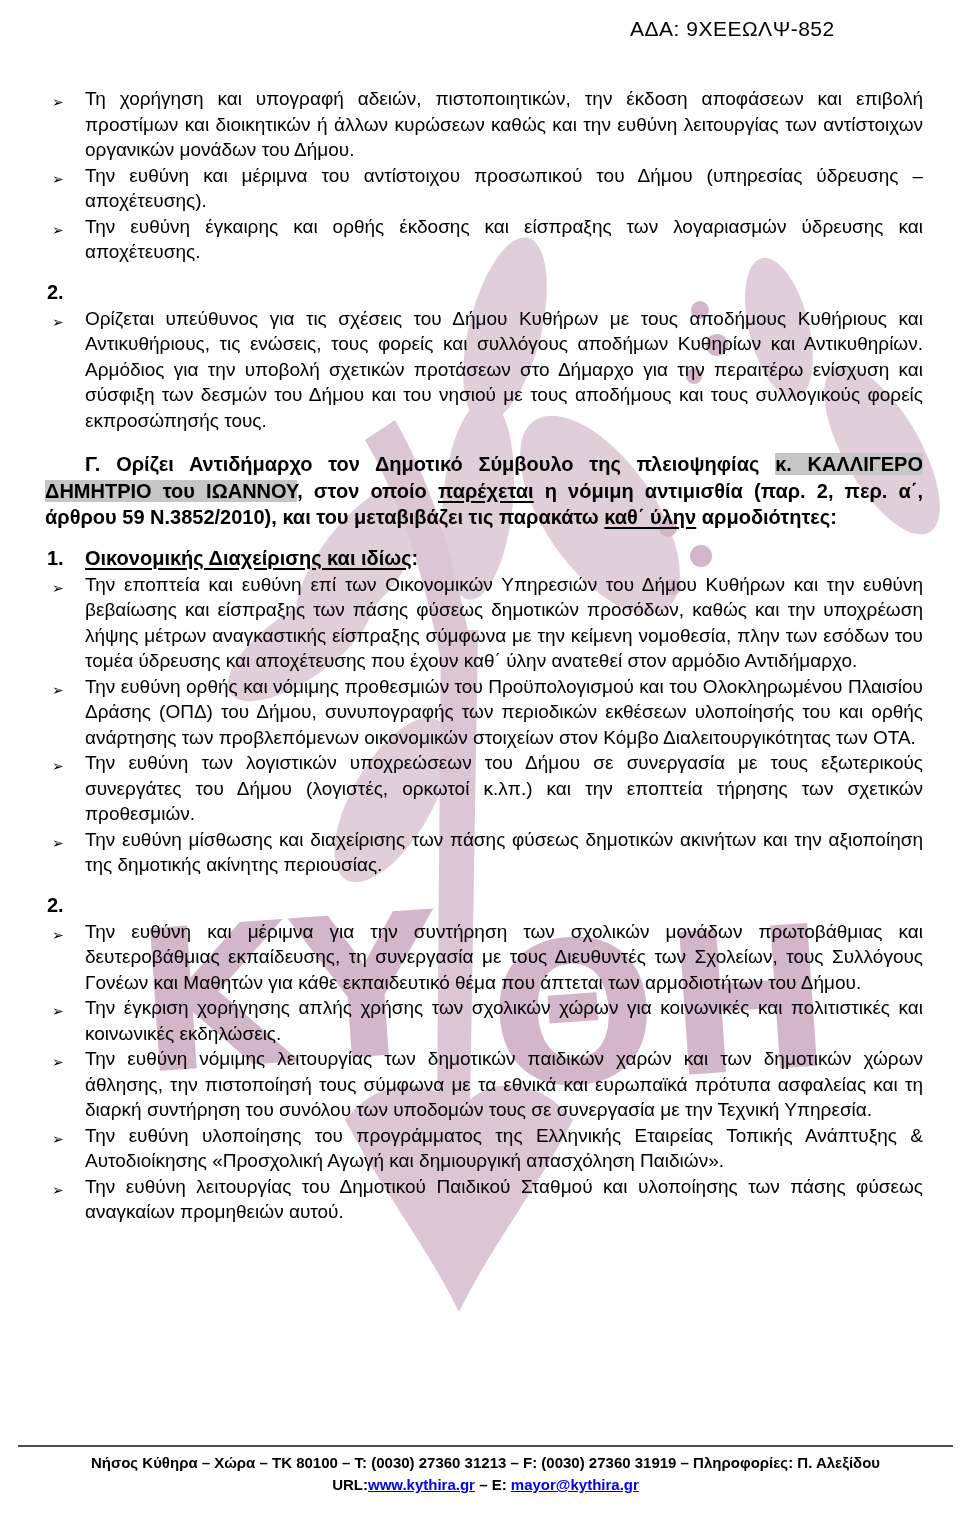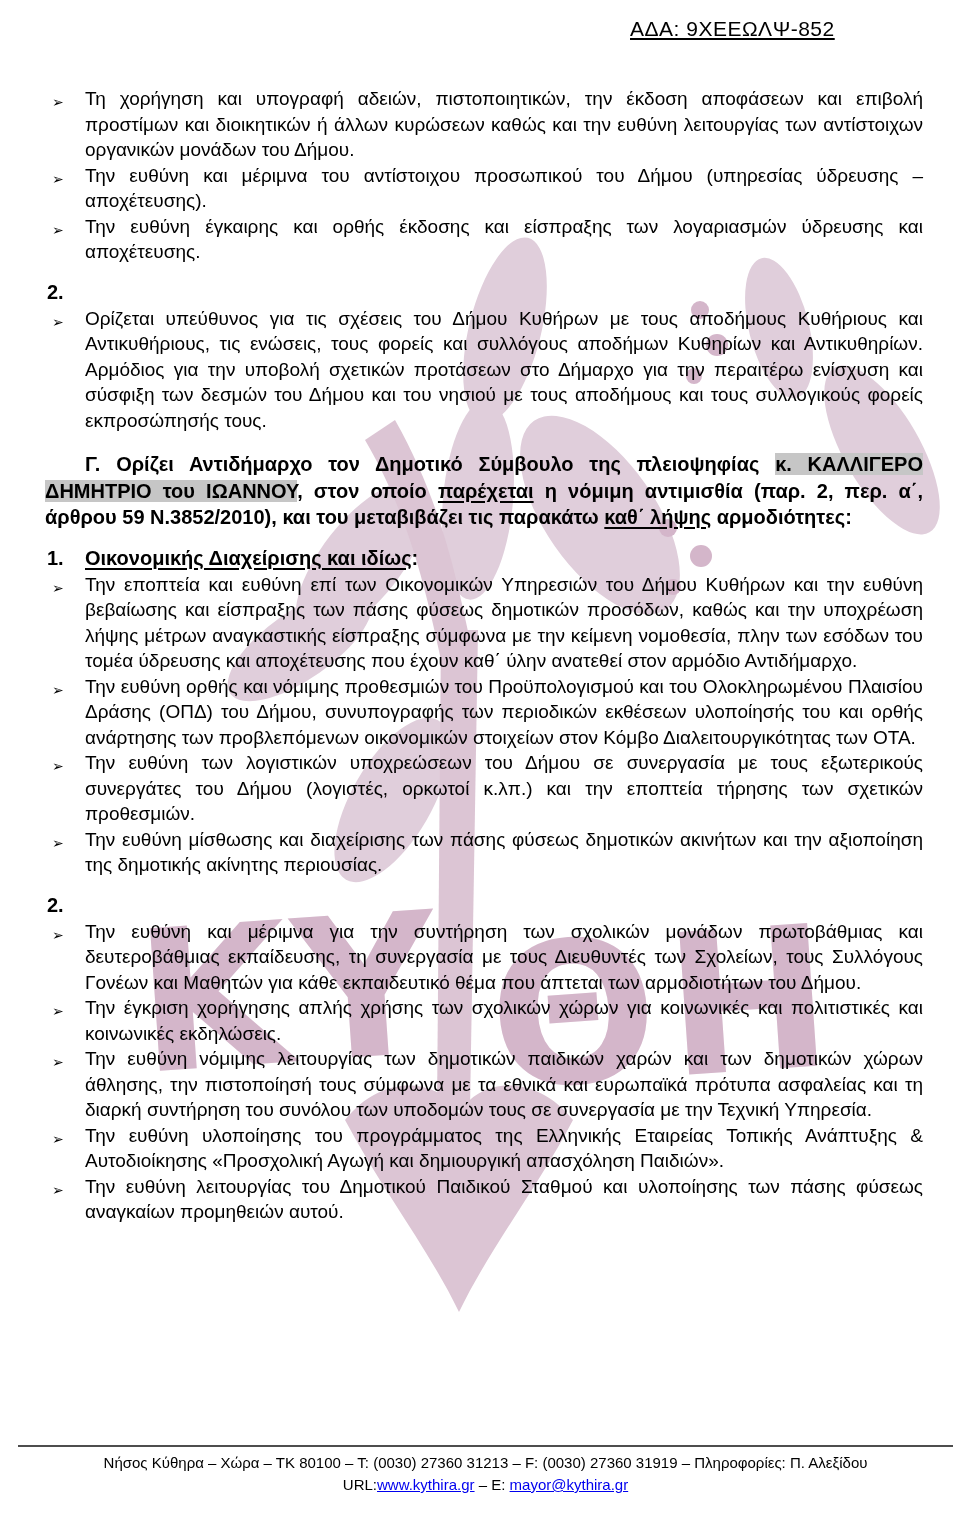--- a/index.html
+++ b/index.html
@@ -2,41 +2,41 @@
 <html><head>
 <meta charset="utf-8">
 <style>
   html,body{margin:0;padding:0;background:#e9e9e9;}
   .page{
     position:relative;width:971px;height:1530px;background:#ffffff;
     font-family:"Liberation Sans",sans-serif;color:#000;overflow:hidden;
     margin:0 auto;
   }
   .watermark{position:absolute;left:0;top:0;width:971px;height:1530px;z-index:0;pointer-events:none;}
-  .ada{position:absolute;top:17px;left:630px;font-size:21px;letter-spacing:.5px;z-index:2;text-decoration:underline;}
+  .ada{position:absolute;top:17px;left:630px;font-size:21px;letter-spacing:.5px;z-index:2;}
   .content{position:absolute;left:45px;right:48px;top:86px;z-index:1;}
   .bullet{display:flex;align-items:flex-start;}
   .marker{
     flex:0 0 40px;width:40px;box-sizing:border-box;padding-left:7px;padding-top:4px;
     font-family:"DejaVu Sans",sans-serif;font-size:14px;line-height:25.5px;
   }
   .btext{flex:1;text-align:justify;font-size:19px;line-height:25.5px;}
   .section{margin-top:14px;}
   .shead{display:flex;font-weight:bold;font-size:20px;line-height:27px;}
   .snum{flex:0 0 40px;width:40px;box-sizing:border-box;padding-left:2px;}
   .stitle{text-decoration:underline;text-underline-offset:3px;text-decoration-thickness:2px;}
   .gamma{
     margin-top:18px;font-weight:bold;font-size:20px;line-height:26.5px;
     text-align:justify;text-indent:40px;
   }
   .hl{background:#c6c6c6;}
   .ul{text-decoration:underline;text-underline-offset:3px;text-decoration-thickness:2px;margin-top:43px;}
   .footer{
     position:absolute;left:18px;right:18px;top:1445px;z-index:1;
-    text-align:center;font-size:15px;font-weight:normal;line-height:22px;
+    text-align:center;font-size:15px;font-weight:bold;line-height:22px;
   }
   .frule{border-top:2px solid #4d4d4d;margin-bottom:5px;}
   .link{color:#0000ee;text-decoration:underline;cursor:pointer;}
 </style>
 </head>
 <body>
 
 <div class="page">
 
   <svg class="watermark" viewBox="0 0 971 1530" aria-hidden="true">
@@ -92,21 +92,21 @@
       <div class="shead">
         <span class="snum">2.</span>
       </div>
       <div class="bullet">
         <span class="marker">➢</span>
         <div class="btext">Ορίζεται υπεύθυνος για τις σχέσεις του Δήμου Κυθήρων με τους αποδήμους Κυθήριους και Αντικυθήριους, τις ενώσεις, τους φορείς και συλλόγους αποδήμων Κυθηρίων και Αντικυθηρίων. Αρμόδιος για την υποβολή σχετικών προτάσεων στο Δήμαρχο για την περαιτέρω ενίσχυση και σύσφιξη των δεσμών του Δήμου και του νησιού με τους αποδήμους και τους συλλογικούς φορείς εκπροσώπησής τους.</div>
       </div>
     </div>
 
     <div class="gamma">
-      <span>Γ. Ορίζει Αντιδήμαρχο τον Δημοτικό Σύμβουλο της πλειοψηφίας </span><span class="hl">κ. ΚΑΛΛΙΓΕΡΟ ΔΗΜΗΤΡΙΟ του ΙΩΑΝΝΟΥ</span><span>, στον οποίο </span><span class="ul">παρέχεται</span><span> η νόμιμη αντιμισθία (παρ. 2, περ. α΄, άρθρου 59 Ν.3852/2010), και του μεταβιβάζει τις παρακάτω </span><span class="ul">καθ΄ λήψης</span><span> αρμοδιότητες:</span>
+      <span>Γ. Ορίζει Αντιδήμαρχο τον Δημοτικό Σύμβουλο της πλειοψηφίας </span><span class="hl">κ. ΚΑΛΛΙΓΕΡΟ ΔΗΜΗΤΡΙΟ του ΙΩΑΝΝΟΥ</span><span>, στον οποίο </span><span class="ul">παρέχεται</span><span> η νόμιμη αντιμισθία (παρ. 2, περ. α΄, άρθρου 59 Ν.3852/2010), και του μεταβιβάζει τις παρακάτω </span><span class="ul">καθ΄ ύλην</span><span> αρμοδιότητες:</span>
     </div>
 
     <div class="section">
       <div class="shead">
         <span class="snum">1.</span>
         <span><span class="stitle">Οικονομικής Διαχείρισης και ιδίως</span><span>:</span></span>
       </div>
       <div class="bullet">
         <span class="marker">➢</span>
         <div class="btext">Την εποπτεία και ευθύνη επί των Οικονομικών Υπηρεσιών του Δήμου Κυθήρων και την ευθύνη βεβαίωσης και είσπραξης των πάσης φύσεως δημοτικών προσόδων, καθώς και την υποχρέωση λήψης μέτρων αναγκαστικής είσπραξης σύμφωνα με την κείμενη νομοθεσία, πλην των εσόδων του τομέα ύδρευσης και αποχέτευσης που έχουν καθ΄ ύλην ανατεθεί στον αρμόδιο Αντιδήμαρχο.</div>

